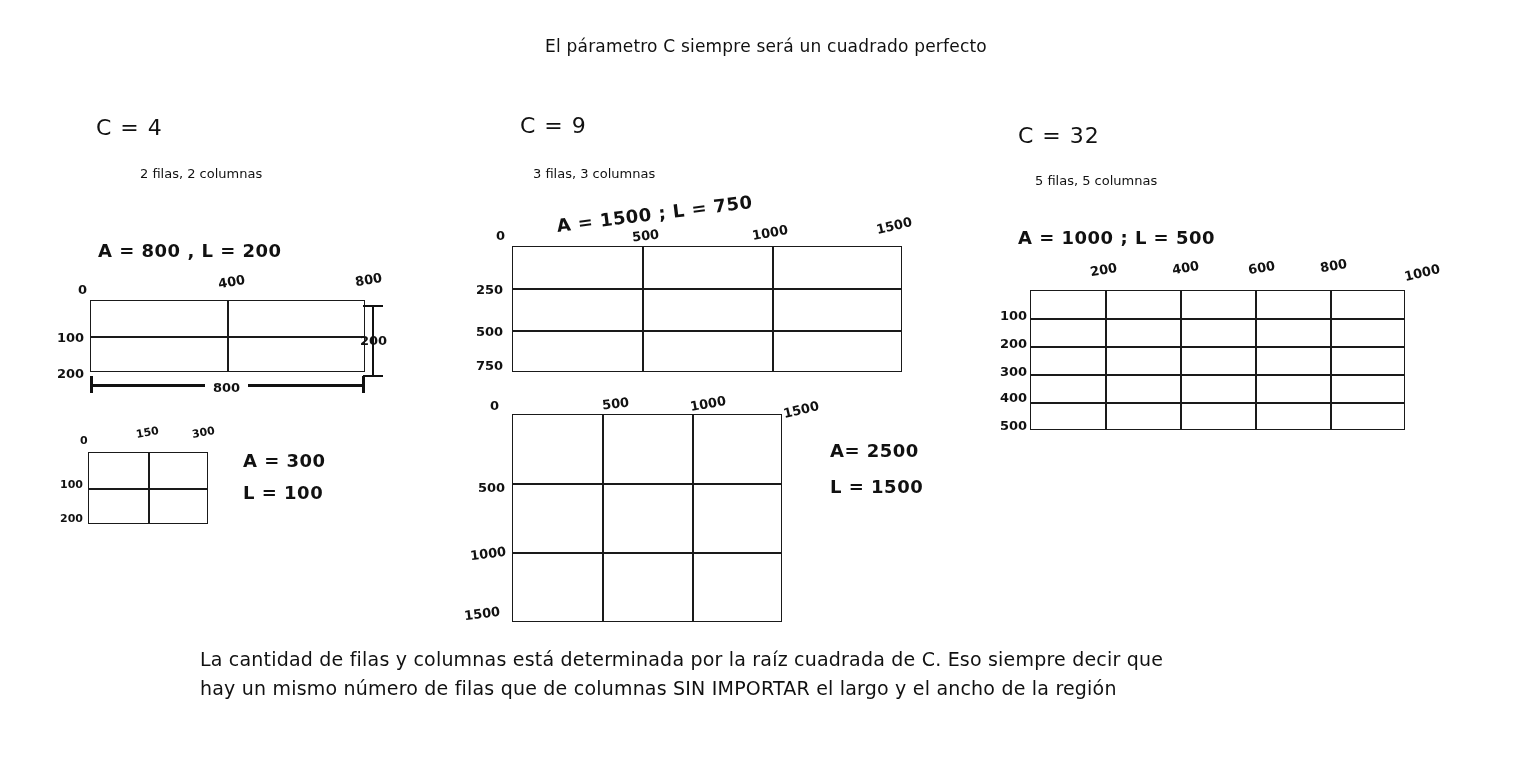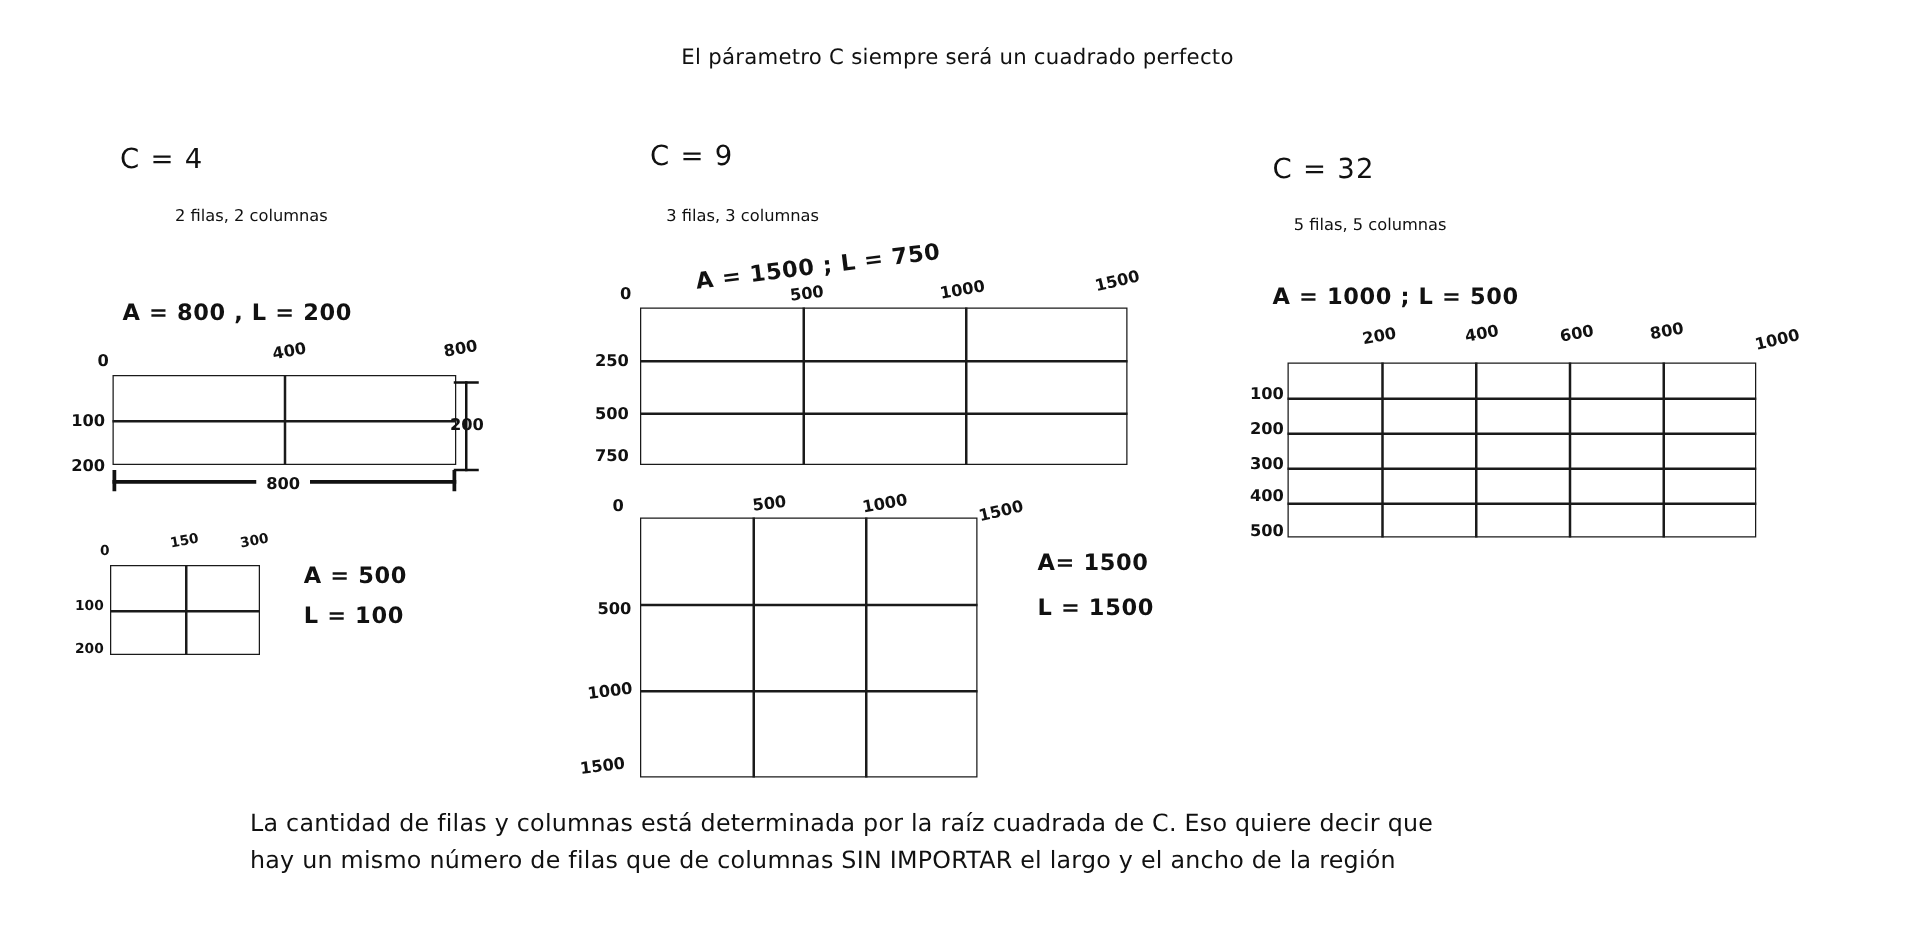--- a/index.html
+++ b/index.html
@@ -67,21 +67,21 @@
   <div class="grid" style="left:0;top:0;width:120px;height:72px;"></div>
   <div class="vline" style="left:60px;"></div>
   <div class="hline" style="top:36px;"></div>
 </div>
 <div class="abs txt hand tick-sm" style="left:80px;top:434px;">0</div>
 <div class="abs txt hand tick-sm" style="left:136px;top:426px;"><span class="rot-b">150</span></div>
 <div class="abs txt hand tick-sm" style="left:192px;top:426px;"><span class="rot-b">300</span></div>
 <div class="abs txt hand tick-sm" style="left:60px;top:478px;">100</div>
 <div class="abs txt hand tick-sm" style="left:60px;top:512px;">200</div>
 
-<div class="abs txt hand note" style="left:243px;top:450px;">A = 500</div>
+<div class="abs txt hand note" style="left:243px;top:450px;">A = 300</div>
 <div class="abs txt hand note" style="left:243px;top:482px;">L = 100</div>
 
 <div class="abs txt hand head-c" style="left:520px;top:113px;">C = 9</div>
 <div class="abs txt hand sub-rc" style="left:533px;top:166px;">3 filas, 3 columnas</div>
 
 <div class="abs txt hand note" style="left:556px;top:203px;"><span class="rot-c">A = 1500 ;  L = 750</span></div>
 
 <div class="abs" style="left:512px;top:246px;width:390px;height:126px;">
   <div class="grid" style="left:0;top:0;width:390px;height:126px;"></div>
   <div class="vline" style="left:130px;"></div>
@@ -105,21 +105,21 @@
   <div class="hline" style="top:138px;"></div>
 </div>
 <div class="abs txt hand tick" style="left:490px;top:398px;">0</div>
 <div class="abs txt hand tick" style="left:602px;top:396px;"><span class="rot-c">500</span></div>
 <div class="abs txt hand tick" style="left:690px;top:396px;"><span class="rot-b">1000</span></div>
 <div class="abs txt hand tick" style="left:783px;top:402px;"><span class="rot-a">1500</span></div>
 <div class="abs txt hand tick" style="left:478px;top:480px;">500</div>
 <div class="abs txt hand tick" style="left:470px;top:546px;"><span class="rot-c">1000</span></div>
 <div class="abs txt hand tick" style="left:464px;top:606px;"><span class="rot-c">1500</span></div>
 
-<div class="abs txt hand note" style="left:830px;top:440px;">A= 1500</div>
+<div class="abs txt hand note" style="left:830px;top:440px;">A= 2500</div>
 <div class="abs txt hand note" style="left:830px;top:476px;">L = 1500</div>
 
 <div class="abs txt hand head-c" style="left:1018px;top:123px;">C = 32</div>
 <div class="abs txt hand sub-rc" style="left:1035px;top:173px;">5 filas, 5 columnas</div>
 
 <div class="abs txt hand note" style="left:1018px;top:227px;">A = 1000 ;  L = 500</div>
 
 <div class="abs" style="left:1030px;top:290px;width:375px;height:140px;">
   <div class="grid" style="left:0;top:0;width:375px;height:140px;"></div>
   <div class="vline" style="left:75px;"></div>
@@ -136,15 +136,15 @@
 <div class="abs txt hand tick" style="left:1248px;top:260px;"><span class="rot-b">600</span></div>
 <div class="abs txt hand tick" style="left:1320px;top:258px;"><span class="rot-b">800</span></div>
 <div class="abs txt hand tick" style="left:1404px;top:265px;"><span class="rot-a">1000</span></div>
 <div class="abs txt hand tick" style="left:1000px;top:308px;">100</div>
 <div class="abs txt hand tick" style="left:1000px;top:336px;">200</div>
 <div class="abs txt hand tick" style="left:1000px;top:364px;">300</div>
 <div class="abs txt hand tick" style="left:1000px;top:390px;">400</div>
 <div class="abs txt hand tick" style="left:1000px;top:418px;">500</div>
 
 <div class="abs txt hand" id="footer">
-  <div>La cantidad de filas y columnas está determinada por la raíz cuadrada de C. Eso quiere decir que</div>
+  <div>La cantidad de filas y columnas está determinada por la raíz cuadrada de C. Eso siempre decir que</div>
   <div>hay un mismo número de filas que de columnas SIN IMPORTAR el largo y el ancho de la región</div>
 </div>
 
 </body></html>

